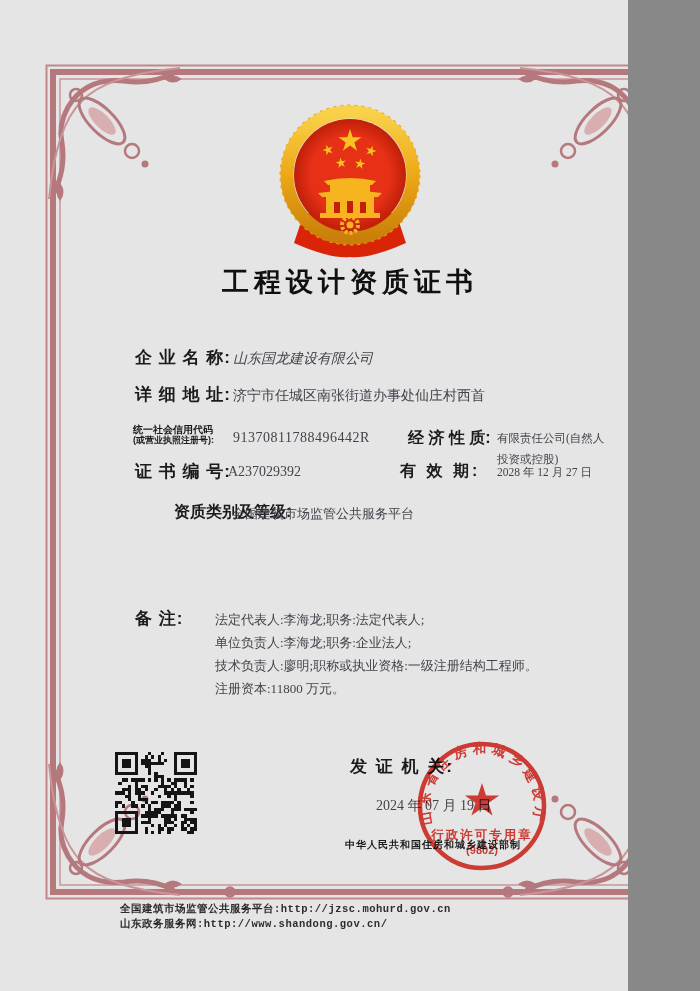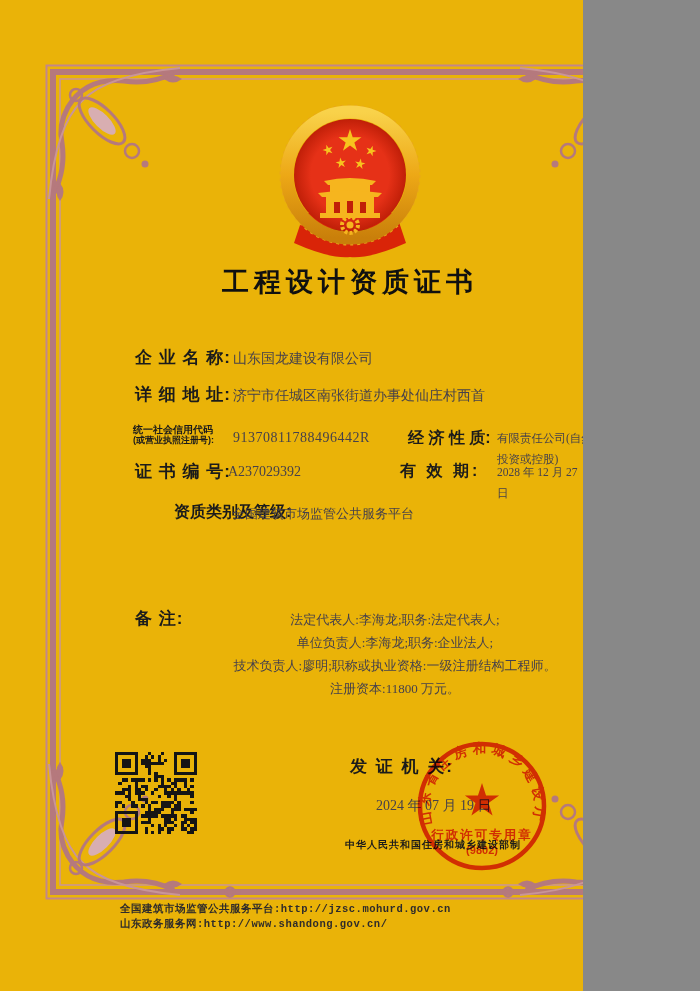--- a/index.html
+++ b/index.html
@@ -1,16 +1,16 @@
 <!DOCTYPE html>
 <html><head>
 <meta charset="utf-8">
 <style>
   html,body{margin:0;padding:0;background:#888;}
-  .page{position:relative;width:583px;height:991px;background:#eab308;overflow:hidden;
+  .page{position:relative;width:628px;height:991px;background:#e5e5e5;overflow:hidden;
         font-family:"Liberation Sans",sans-serif;}
   .abs{position:absolute;}
   .label{font-family:"Liberation Sans",sans-serif;font-weight:bold;color:#1b1b1b;}
   .value{font-family:"Liberation Serif","DejaVu Serif",serif;color:#46414b;}
   .title{font-size:27px;font-weight:bold;letter-spacing:5px;color:#101010;
          width:700px;text-align:center;}
   .lbl-main{font-size:17px;letter-spacing:1px;}
   .lbl-side{font-size:16px;}
   .lbl-tiny{font-size:10px;line-height:11px;letter-spacing:0px;}
   .val-main{font-size:14px;}
@@ -87,21 +87,21 @@
     <rect x="-3" y="26" width="6" height="12" fill="#c01f08"></rect>
     <rect x="10" y="27" width="6" height="11" fill="#c01f08"></rect>
     <rect x="-30" y="38" width="60" height="5" fill="#f6b51e"></rect>
     <circle cy="50" r="8" fill="none" stroke="#f6b51e" stroke-width="4" stroke-dasharray="3 2"></circle>
     <circle cy="50" r="3.5" fill="#f6b51e"></circle>
   </svg>
 
   <div class="abs title" style="left:0;top:264px;">工程设计资质证书</div>
 
   <div class="abs label lbl-main" style="left:135px;top:346px;">企 业 名 称:</div>
-  <div class="abs value val-main" style="left:233px;top:350px;">山东国龙建设有限公司</div>
+  <div class="abs value val-main" style="left:233px;top:350px;font-style:italic;">山东国龙建设有限公司</div>
 
   <div class="abs label lbl-main" style="left:135px;top:383px;">详 细 地 址:</div>
   <div class="abs value val-main" style="left:233px;top:387px;">济宁市任城区南张街道办事处仙庄村西首</div>
 
   <div class="abs" style="left:133px;top:424px;width:98px;">
     <div class="label lbl-tiny">统一社会信用代码</div>
     <div class="label lbl-tiny" style="font-size:9px;">(或营业执照注册号):</div>
   </div>
   <div class="abs value val-main" style="left:233px;top:430px;letter-spacing:0.5px;">91370811788496442R</div>
 
@@ -111,21 +111,21 @@
   <div class="abs label lbl-main" style="left:135px;top:460px;">证 书 编 号:</div>
   <div class="abs value val-main" style="left:228px;top:464px;">A237029392</div>
 
   <div class="abs label lbl-side" style="left:400px;top:461px;letter-spacing:3px;">有  效  期:</div>
   <div class="abs value val-small" style="left:497px;top:462px;">2028 年 12 月 27 日</div>
 
   <div class="abs label" style="left:126px;top:502px;font-size:16px;margin-left:48px;">资质类别及等级:</div>
   <div class="abs value" style="left:232px;top:505px;font-size:13px;">全国建筑市场监管公共服务平台</div>
 
   <div class="abs label lbl-main" style="left:135px;top:607px;">备  注:</div>
-  <div class="abs value" style="left:215px;top:608px;width:360px;text-align:center;">
+  <div class="abs value" style="left:215px;top:608px;width:360px;">
     <span class="remark-line">法定代表人:李海龙;职务:法定代表人;</span>
     <span class="remark-line">单位负责人:李海龙;职务:企业法人;</span>
     <span class="remark-line">技术负责人:廖明;职称或执业资格:一级注册结构工程师。</span>
     <span class="remark-line">注册资本:11800 万元。</span>
   </div>
 
   <div class="abs" style="left:115px;top:752px;width:82px;height:82px;">
     <svg id="qr-svg" width="82" height="82" viewBox="0 0 25 25" shape-rendering="crispEdges">
         <rect x="0" y="0" width="1" height="1" fill="#151515"></rect>
         <rect x="1" y="0" width="1" height="1" fill="#151515"></rect>

